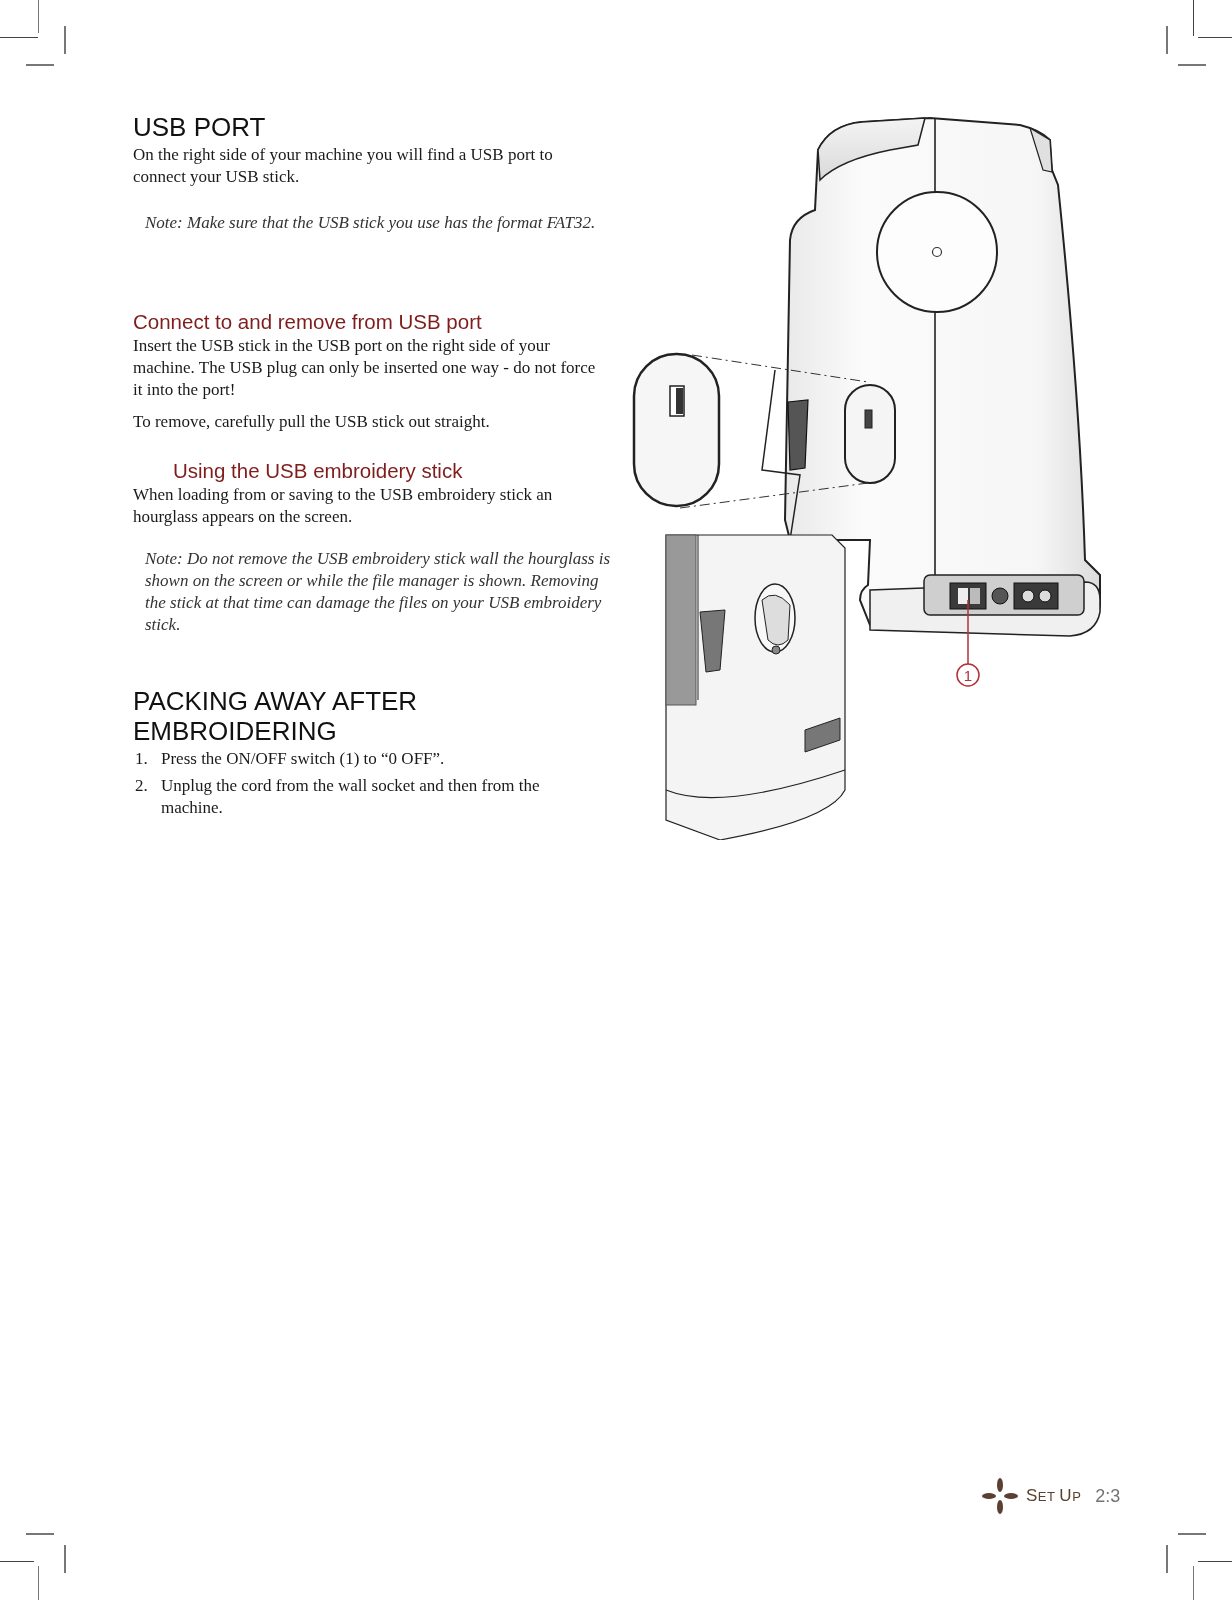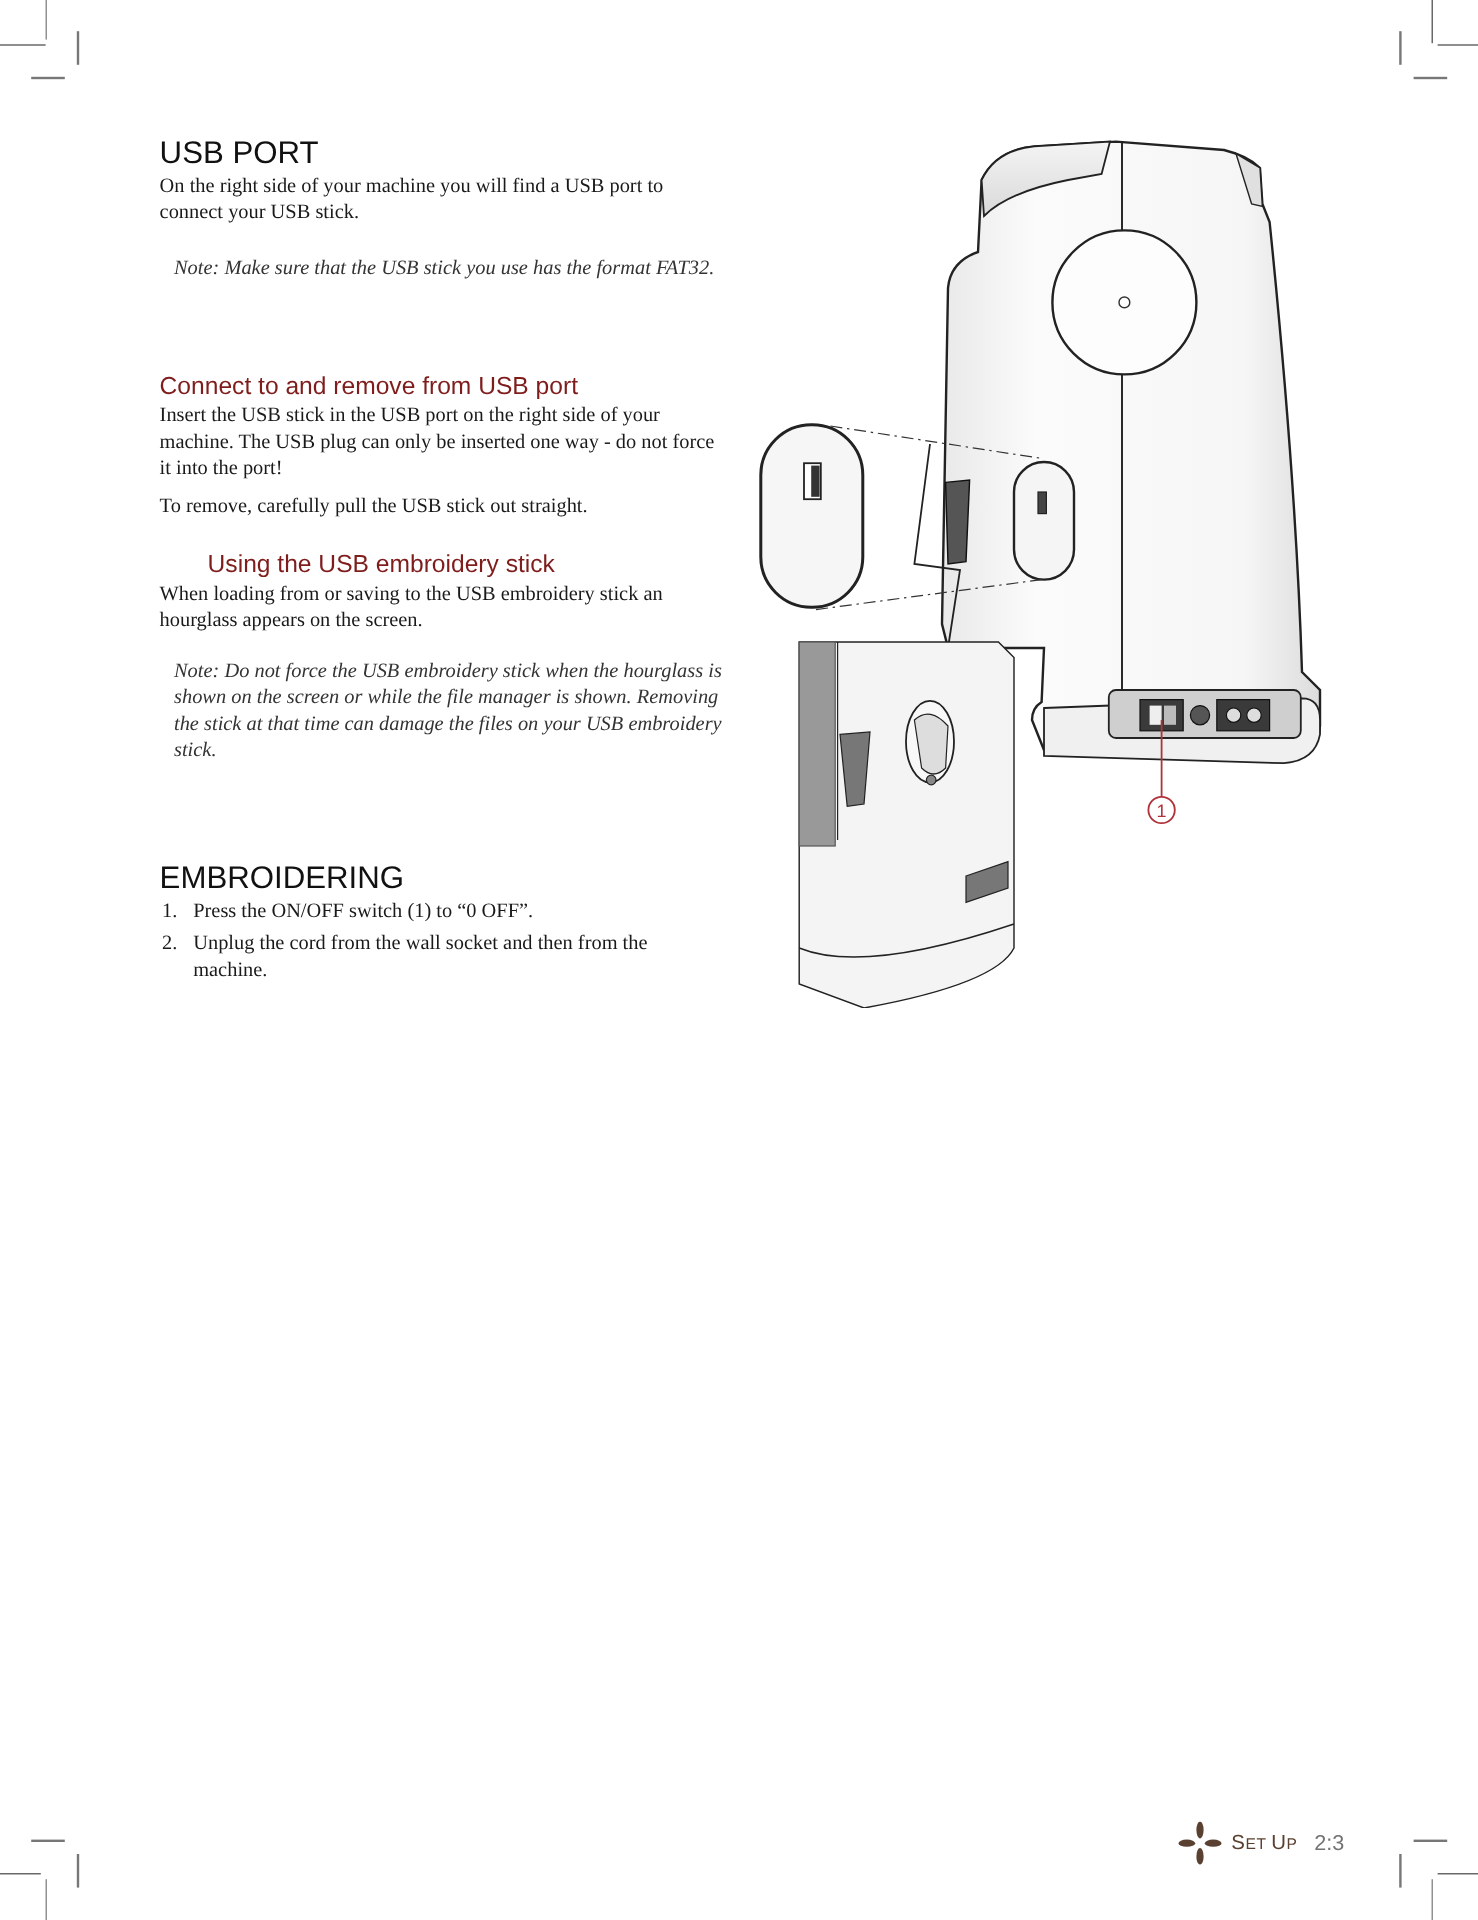--- a/index.html
+++ b/index.html
@@ -13,21 +13,21 @@
   h1.section { position:absolute; margin:0; font-weight:normal; font-size:26px; line-height:30px; color:#111; letter-spacing:0px; }
   h2.sub { position:absolute; margin:0; font-weight:normal; font-size:20.5px; line-height:24px; color:#7f1d1d; }
   p.body { position:absolute; margin:0; font-size:17px; line-height:22px; color:#1a1a1a; width:470px; }
   p.note { position:absolute; margin:12px; font-size:17px; line-height:22px; color:#333; font-style:italic; width:470px; }
   ol.steps { position:absolute; margin:0; padding:0; list-style:none; width:470px; font-size:17px; line-height:22px; }
   ol.steps li { position:relative; padding-left:28px; margin-bottom:5px; }
   ol.steps li .num { position:absolute; left:2px; top:0; }
 
   .illus { position:absolute; left:620px; top:110px; width:490px; height:730px; }
 
-  .footer { position:absolute; left:982px; top:1520px; height:32px; display:flex; align-items:center; }
+  .footer { position:absolute; left:982px; top:1480px; height:32px; display:flex; align-items:center; }
   .footer .label { font-family:"Liberation Sans","DejaVu Sans",sans-serif; color:#5a4030; font-size:17px; letter-spacing:0.5px; margin-left:8px; }
   .footer .label .sc { font-size:13px; }
   .footer .page { font-family:"Liberation Sans","DejaVu Sans",sans-serif; color:#737373; font-size:18px; margin-left:14px; }
 </style>
 </head>
 <body>
 
 <div class="crop" style="left:0;top:37px;width:38px;height:1px;"></div>
 <div class="crop" style="left:38px;top:0;width:1px;height:33px;background:#777;"></div>
 <div class="crop" style="left:64px;top:26px;width:2px;height:28px;background:#777;"></div>
@@ -52,24 +52,24 @@
   <h1 class="section sans" style="top:112px;">USB PORT</h1>
   <p class="body serif" style="top:144px;">On the right side of your machine you will find a USB port to connect your USB stick.</p>
   <p class="note serif" style="top:198px;line-height:26px;">Note: Make sure that the USB stick you use has the format FAT32.</p>
 
   <h2 class="sub sans" style="top:310px;">Connect to and remove from USB port</h2>
   <p class="body serif" style="top:335px;">Insert the USB stick in the USB port on the right side of your machine. The USB plug can only be inserted one way - do not force it into the port!</p>
   <p class="body serif" style="top:411px;">To remove, carefully pull the USB stick out straight.</p>
 
   <h2 class="sub sans" style="top:459px;margin-left:40px;">Using the USB embroidery stick</h2>
   <p class="body serif" style="top:484px;">When loading from or saving to the USB embroidery stick an hourglass appears on the screen.</p>
-  <p class="note serif" style="top:536px;">Note: Do not force the USB embroidery stick when the hourglass is shown on the screen or while the file manager is shown. Removing the stick at that time can damage the files on your USB embroidery stick.</p>
+  <p class="note serif" style="top:536px;">Note: Do not remove the USB embroidery stick wall the hourglass is shown on the screen or while the file manager is shown. Removing the stick at that time can damage the files on your USB embroidery stick.</p>
 
   <h1 class="section sans" style="top:686px;">
-    <br>
+    <span>PACKING AWAY AFTER</span><br>
     <span>EMBROIDERING</span>
   </h1>
   <ol class="steps serif" style="top:748px;">
     <li>
       <span class="num">1.</span>
       <span>Press the ON/OFF switch (1) to “0 OFF”.</span>
     </li>
     <li>
       <span class="num">2.</span>
       <span>Unplug the cord from the wall socket and then from the machine.</span>

